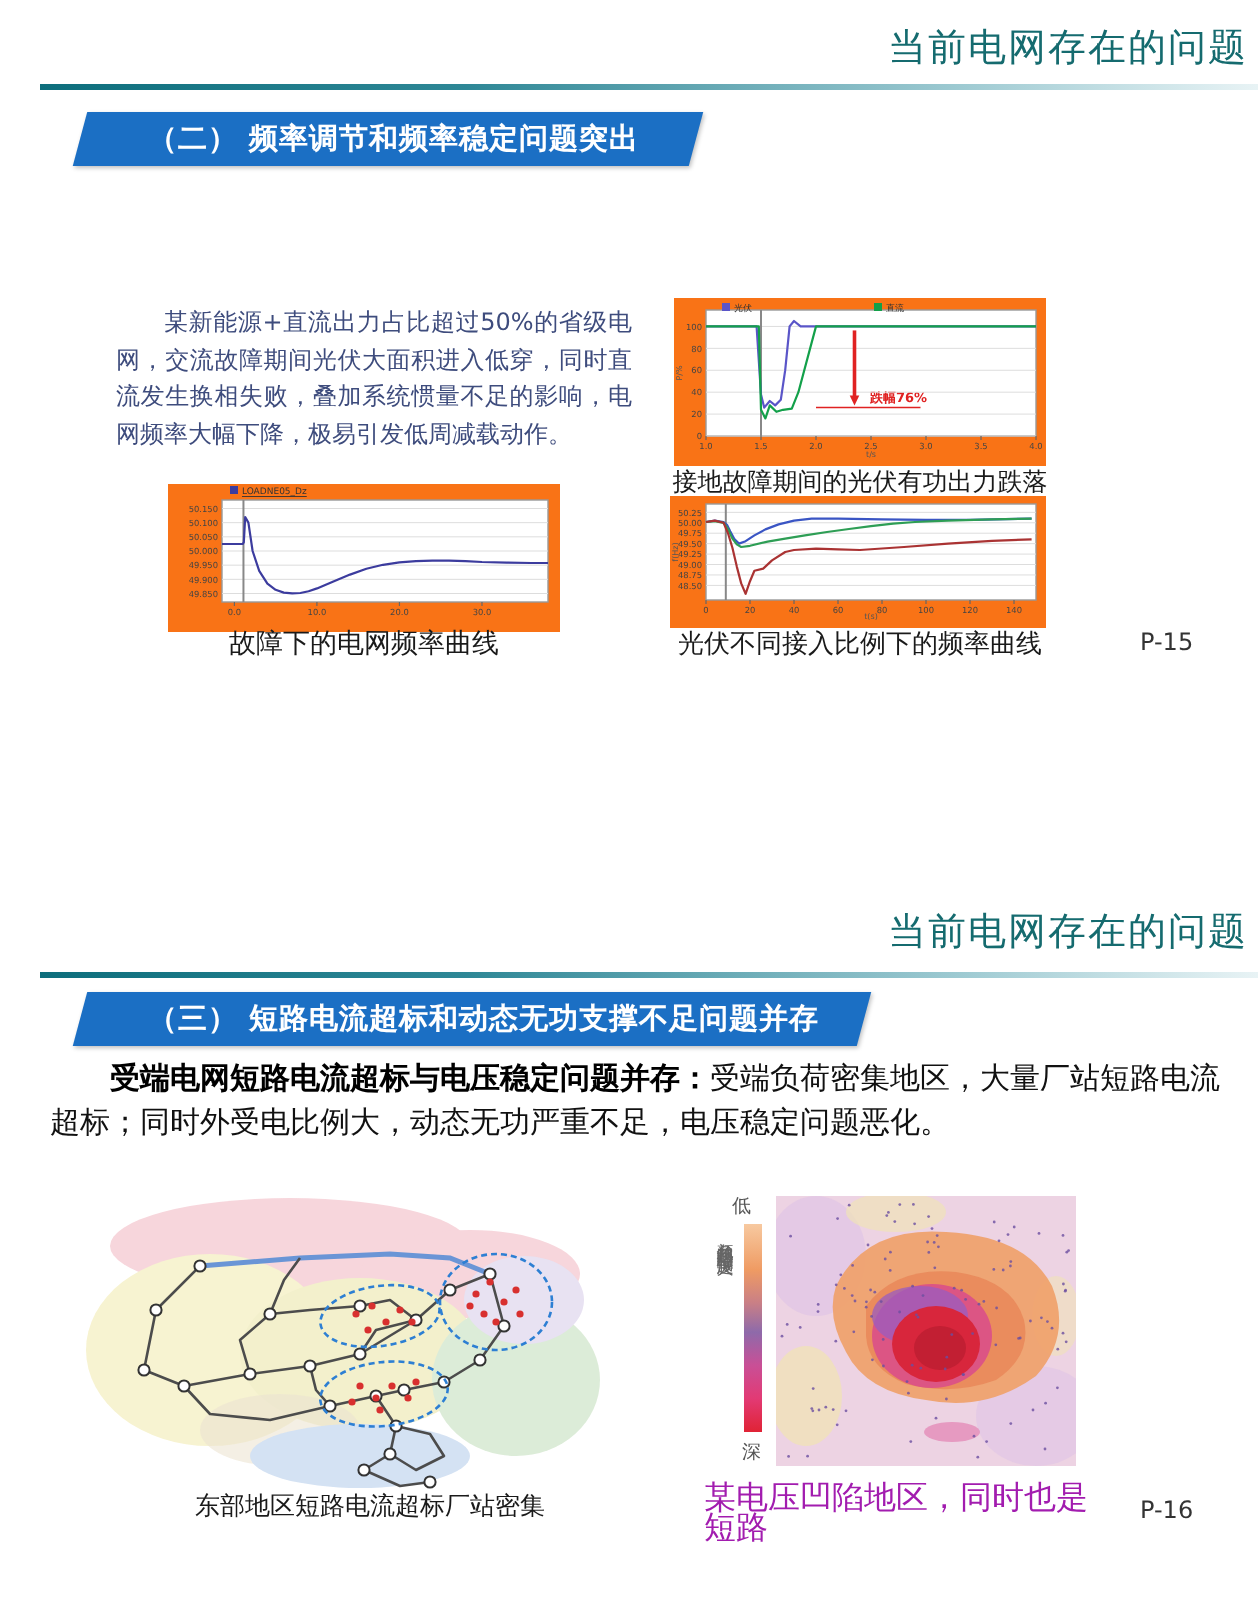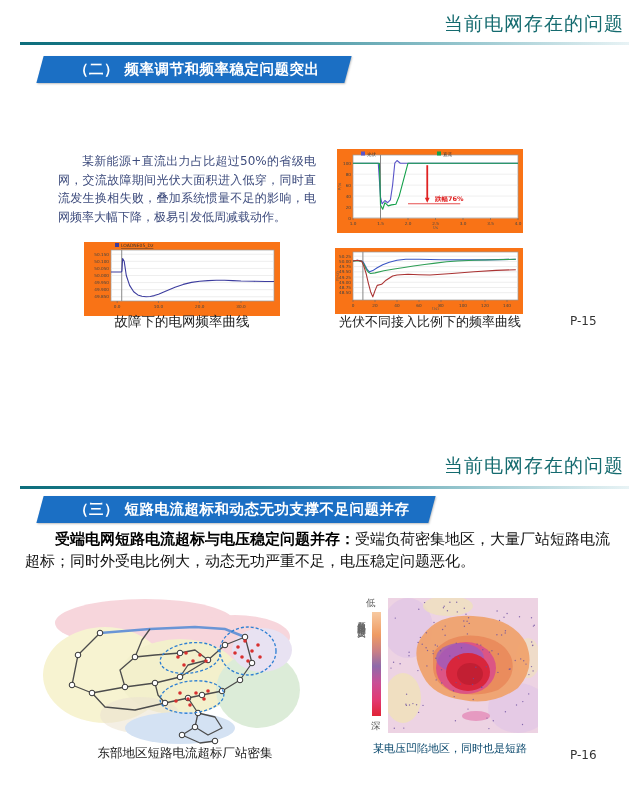--- a/index.html
+++ b/index.html
@@ -26,21 +26,21 @@
   #slide2 .pagenum{top:308px}
   svg text{font-family:"DejaVu Sans","Liberation Sans",sans-serif}
   .dash{fill:none;stroke:#2d7fd3;stroke-width:1.3;stroke-dasharray:3 2}
   .gridline{fill:none;stroke:#4c4c4c;stroke-width:1.3;stroke-linejoin:round}
   
   .cb-bar{position:absolute;left:372px;top:172px;width:9px;height:104px;
     background:linear-gradient(180deg,#f7c9a0 0%,#ef9b63 22%,#c97f86 38%,#8e6aaa 52%,#c94f96 68%,#e23a74 84%,#e02335 100%)}
   .cb-low{position:absolute;left:366px;top:157px;font-size:9.5px;color:#555}
   .cb-deep{position:absolute;left:371px;top:280px;font-size:9.5px;color:#555}
   .cb-side{position:absolute;left:356px;top:174px;font-size:8.5px;color:#666;writing-mode:vertical-rl;text-orientation:upright;letter-spacing:1px;height:104px}
-  .hm-cap{position:absolute;left:352px;width:196px;font-size:11px;text-align:center;color:#0c4a6e;line-height:15px}
+  .hm-cap{position:absolute;left:352px;width:196px;font-size:16px;color:#a21caf;line-height:15px}
 </style>
 </head>
 <body>
 
 <section class="slide" id="slide1">
   <div class="header-title">当前电网存在的问题</div>
   <div class="rule"></div>
 
   <div class="banner b1">
     <span class="banner-text">（二） 频率调节和频率稳定问题突出</span>
@@ -86,20 +86,21 @@
         <line x1="43.5" y1="6" x2="43.5" y2="69" stroke="#888" stroke-width="1"></line>
         <text x="98.5" y="79.5" text-anchor="middle" font-size="4" fill="#555">t/s</text>
         <text x="4" y="37.5" font-size="4" fill="#555" transform="rotate(-90 4 37.5)" text-anchor="middle">P/%</text>
         <polyline points="16.0,14.2 41.3,14.2 43.5,48.2 45.1,54.8 47.9,51.5 50.6,53.7 53.4,50.9 55.6,36.1 57.8,14.2 60.0,11.5 63.3,14.2 181.0,14.2" fill="none" stroke="#5a55c8" stroke-width="1.1" stroke-linejoin="round"></polyline>
         <polyline points="16.0,14.2 42.4,14.2 43.5,55.9 45.7,60.2 47.9,53.7 51.2,56.9 54.5,55.9 58.9,55.3 62.2,47.1 71.0,14.2 73.7,14.2 181.0,14.2" fill="none" stroke="#13a04a" stroke-width="1.1" stroke-linejoin="round"></polyline>
         <line x1="71" y1="54.756521739130434" x2="123.25" y2="54.756521739130434" stroke="#e02222" stroke-width="0.8"></line>
         <line x1="90.25" y1="16.217391304347828" x2="90.25" y2="49.756521739130434" stroke="#e02222" stroke-width="1.8"></line>
         <polygon points="87.85,48.756521739130434 92.65,48.756521739130434 90.25,53.756521739130434" fill="#e02222"></polygon>
       </svg>
   </div>
+  <div class="cap" style="top:233px;left:330px;width:200px">接地故障期间的光伏有功出力跌落</div>
 
   <div class="chartbox" style="left:84px;top:242px">
     <svg width="196" height="70">
         <rect x="27" y="8" width="163" height="51" fill="#fff" stroke="#999" stroke-width="0.7"></rect>
       <rect x="31" y="1" width="4" height="4" fill="#3c3c9e"></rect>
       <text x="37" y="5" font-size="4.5" fill="#333" text-decoration="underline">LOADNE05_Dz</text>
     <line x1="27" y1="12.250000000000163" x2="190" y2="12.250000000000163" stroke="#ddd" stroke-width="0.5"></line>
         <text x="25" y="13.850000000000163" text-anchor="end" font-size="4.2" fill="#444">50.150</text>
         <line x1="27" y1="19.333333333333115" x2="190" y2="19.333333333333115" stroke="#ddd" stroke-width="0.5"></line>
         <text x="25" y="20.933333333333117" text-anchor="end" font-size="4.2" fill="#444">50.100</text>

